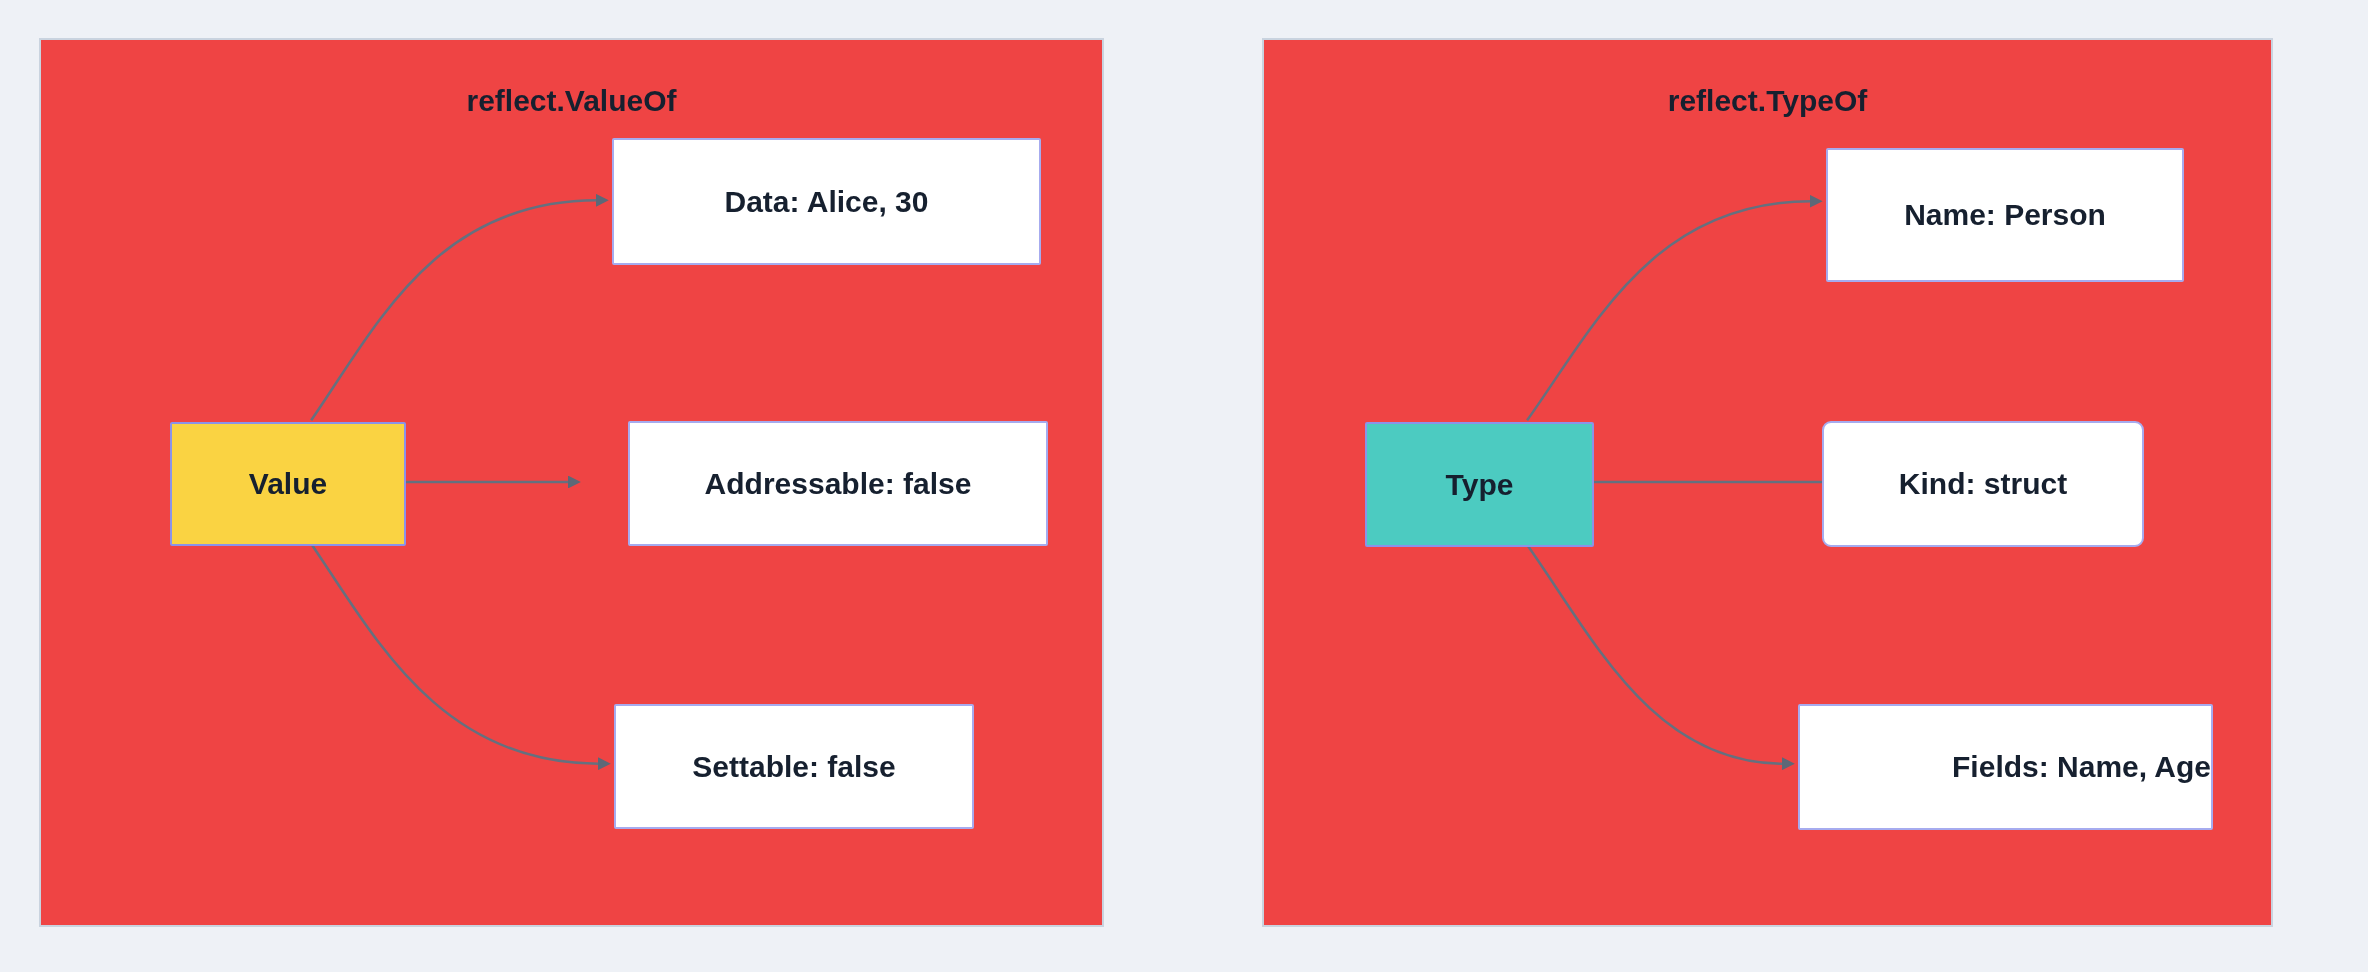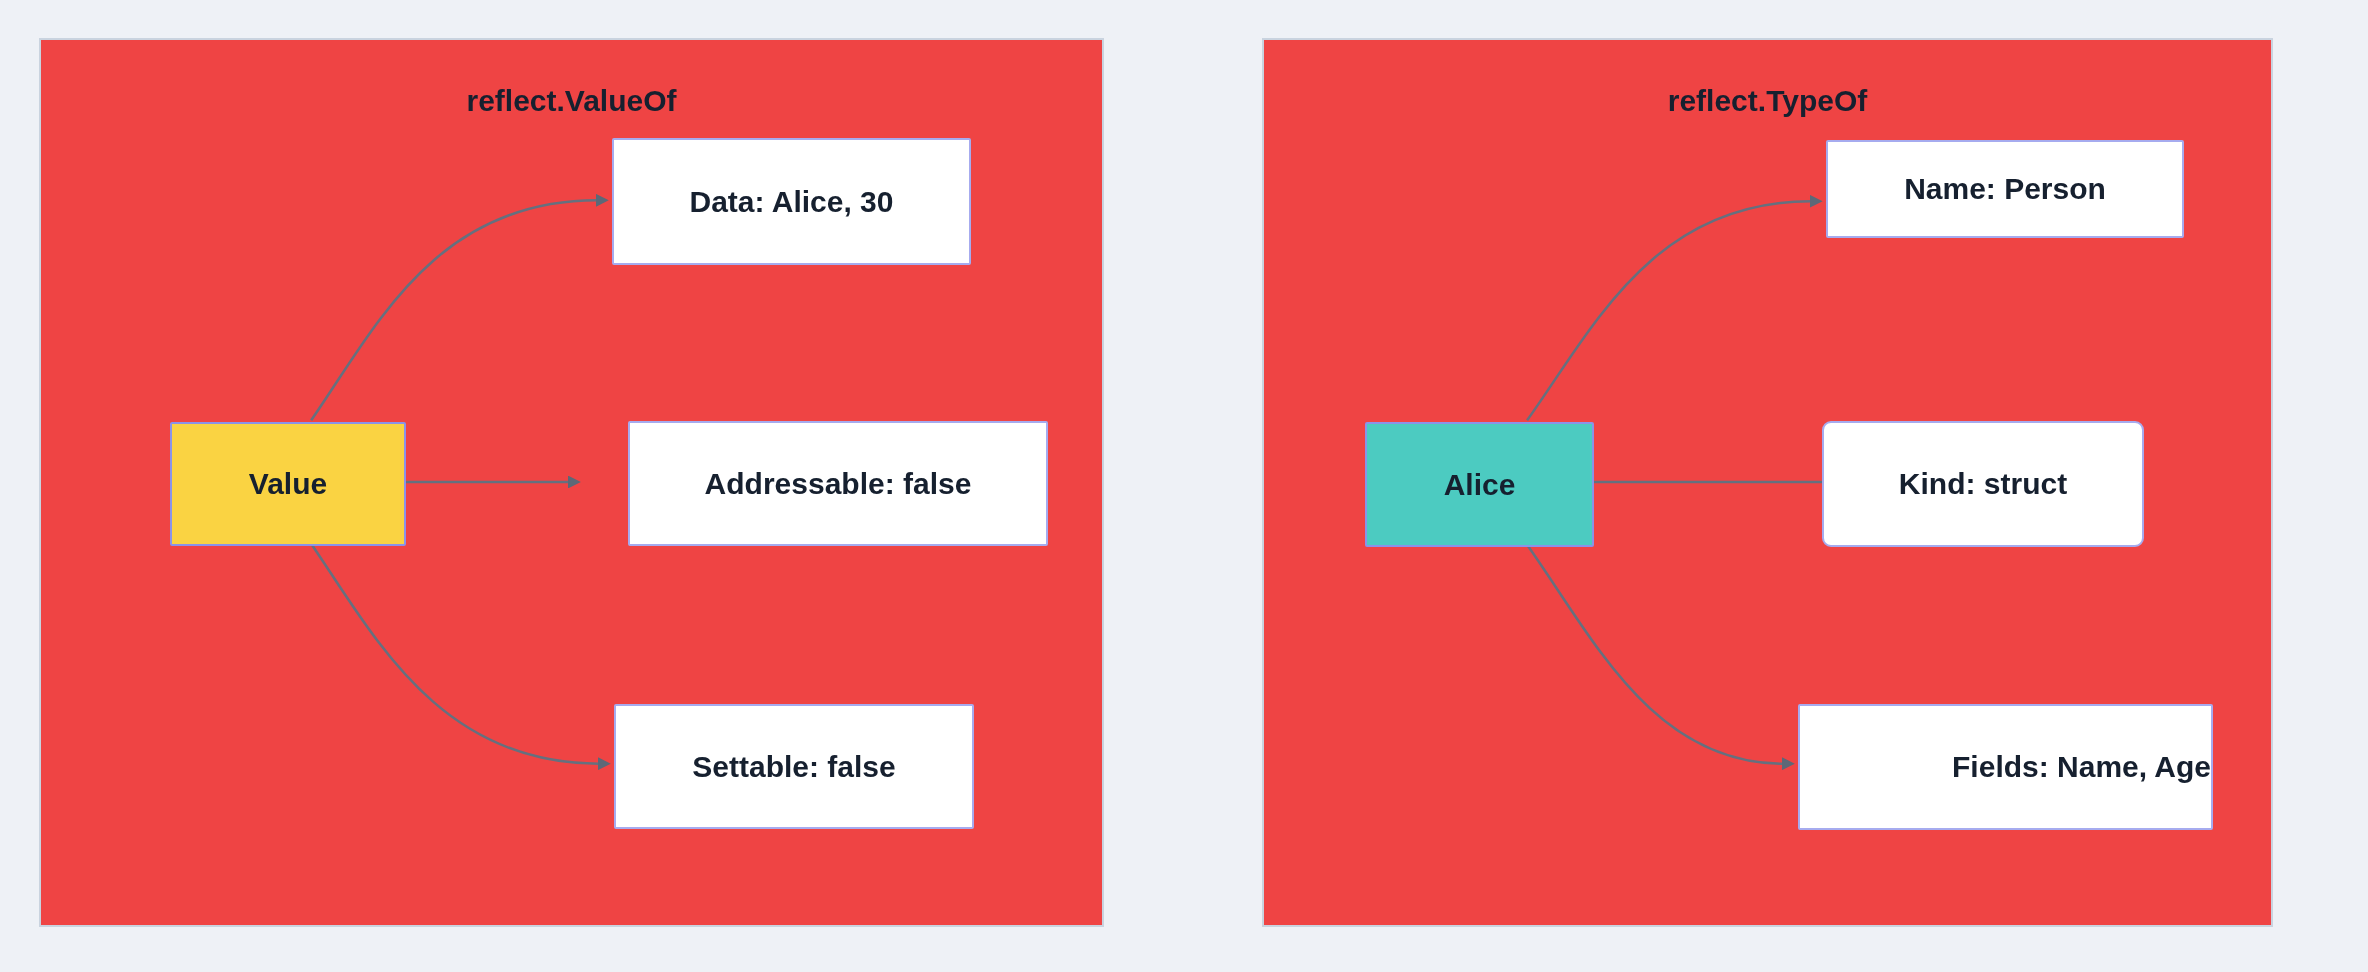--- a/index.html
+++ b/index.html
@@ -57,27 +57,27 @@
     border-radius: 2px;
     box-sizing: border-box;
     font-size: 30px;
     color: #16202F;
     text-align: center;
   }
   .node.root { border-color: #8B93E8; }
 
   
   #node-value       { left: 103px; top: 382px; width: 236px; height: 124px; }
-  #node-data        { left: 571px; top: 98px;  width: 359px; height: 127px; }
+  #node-data        { left: 571px; top: 98px;  width: 429px; height: 127px; }
   #node-addressable { left: 543px; top: 381px; width: 420px; height: 125px; margin-left: 44px; }
   #node-settable    { left: 573px; top: 664px; width: 360px; height: 125px; justify-content: center; }
 
   
   #node-type   { left: 101px; top: 382px; width: 229px; height: 125px; }
-  #node-name   { left: 562px; top: 100px; width: 358px; height: 98px; align-items: center; }
+  #node-name   { left: 562px; top: 108px; width: 358px; height: 134px; align-items: center; }
   #node-kind   { left: 558px; top: 381px; width: 322px; height: 126px; border-radius: 9px; }
   #node-fields { left: 534px; top: 664px; width: 415px; height: 126px; justify-content: flex-end; }
 </style>
 </head>
 <body>
 
 <section class="panel" id="panel-valueof">
   <div class="panel-title">reflect.ValueOf</div>
 
   <svg class="edges" viewBox="0 0 1065 889" aria-hidden="true">
@@ -113,21 +113,21 @@
       <marker id="arrow-r" viewBox="0 0 12 12" refX="1" refY="6" markerWidth="13" markerHeight="13" orient="auto" markerUnits="userSpaceOnUse">
         <path d="M0,0 L12,6 L0,12 Z" fill="#5C6877"></path>
       </marker>
     </defs>
     <path class="edge" d="M 264 382 C 330 290, 390 162, 549 162" marker-end="url(#arrow-r)"></path>
     <path class="edge" d="M 330 444 L 568 444" marker-end="url(#arrow-r)"></path>
     <path class="edge" d="M 264 507 C 330 600, 390 727, 521 727" marker-end="url(#arrow-r)"></path>
   </svg>
 
   <div class="node root" id="node-type" style="background-color: rgb(76, 203, 193);">
-    <span>Alice</span>
+    <span>Type</span>
   </div>
   <div class="node" id="node-name">
     <span>Name: Person</span>
   </div>
   <div class="node" id="node-kind">
     <span>Kind: struct</span>
   </div>
   <div class="node" id="node-fields">
     <span>Fields: Name, Age</span>
   </div>

